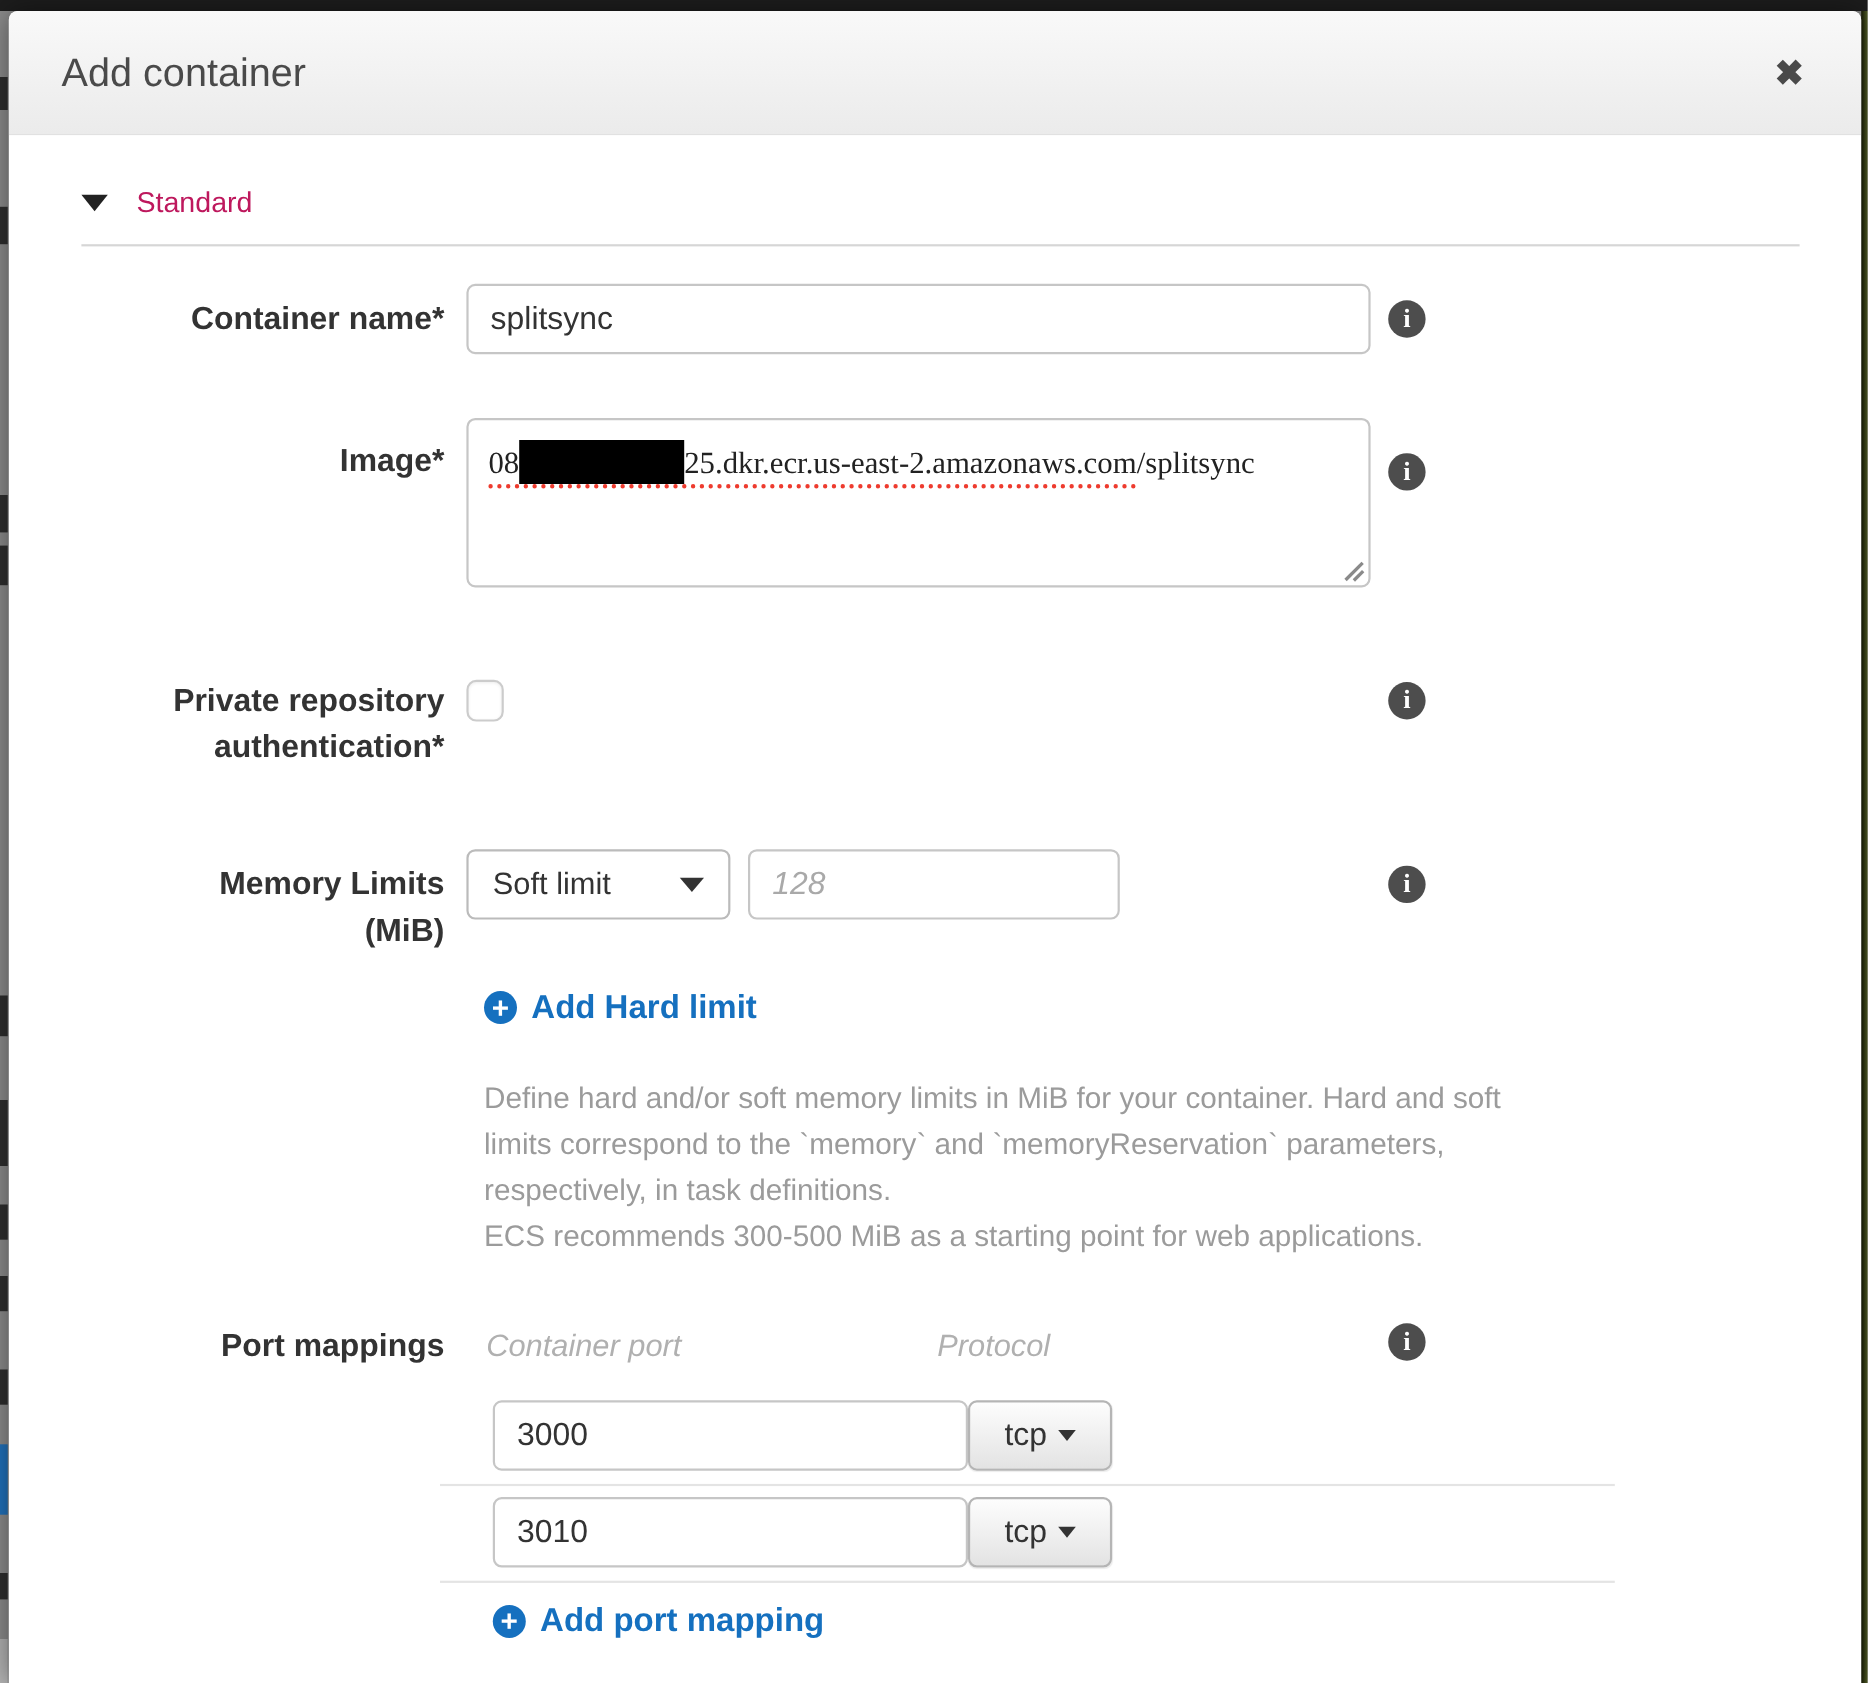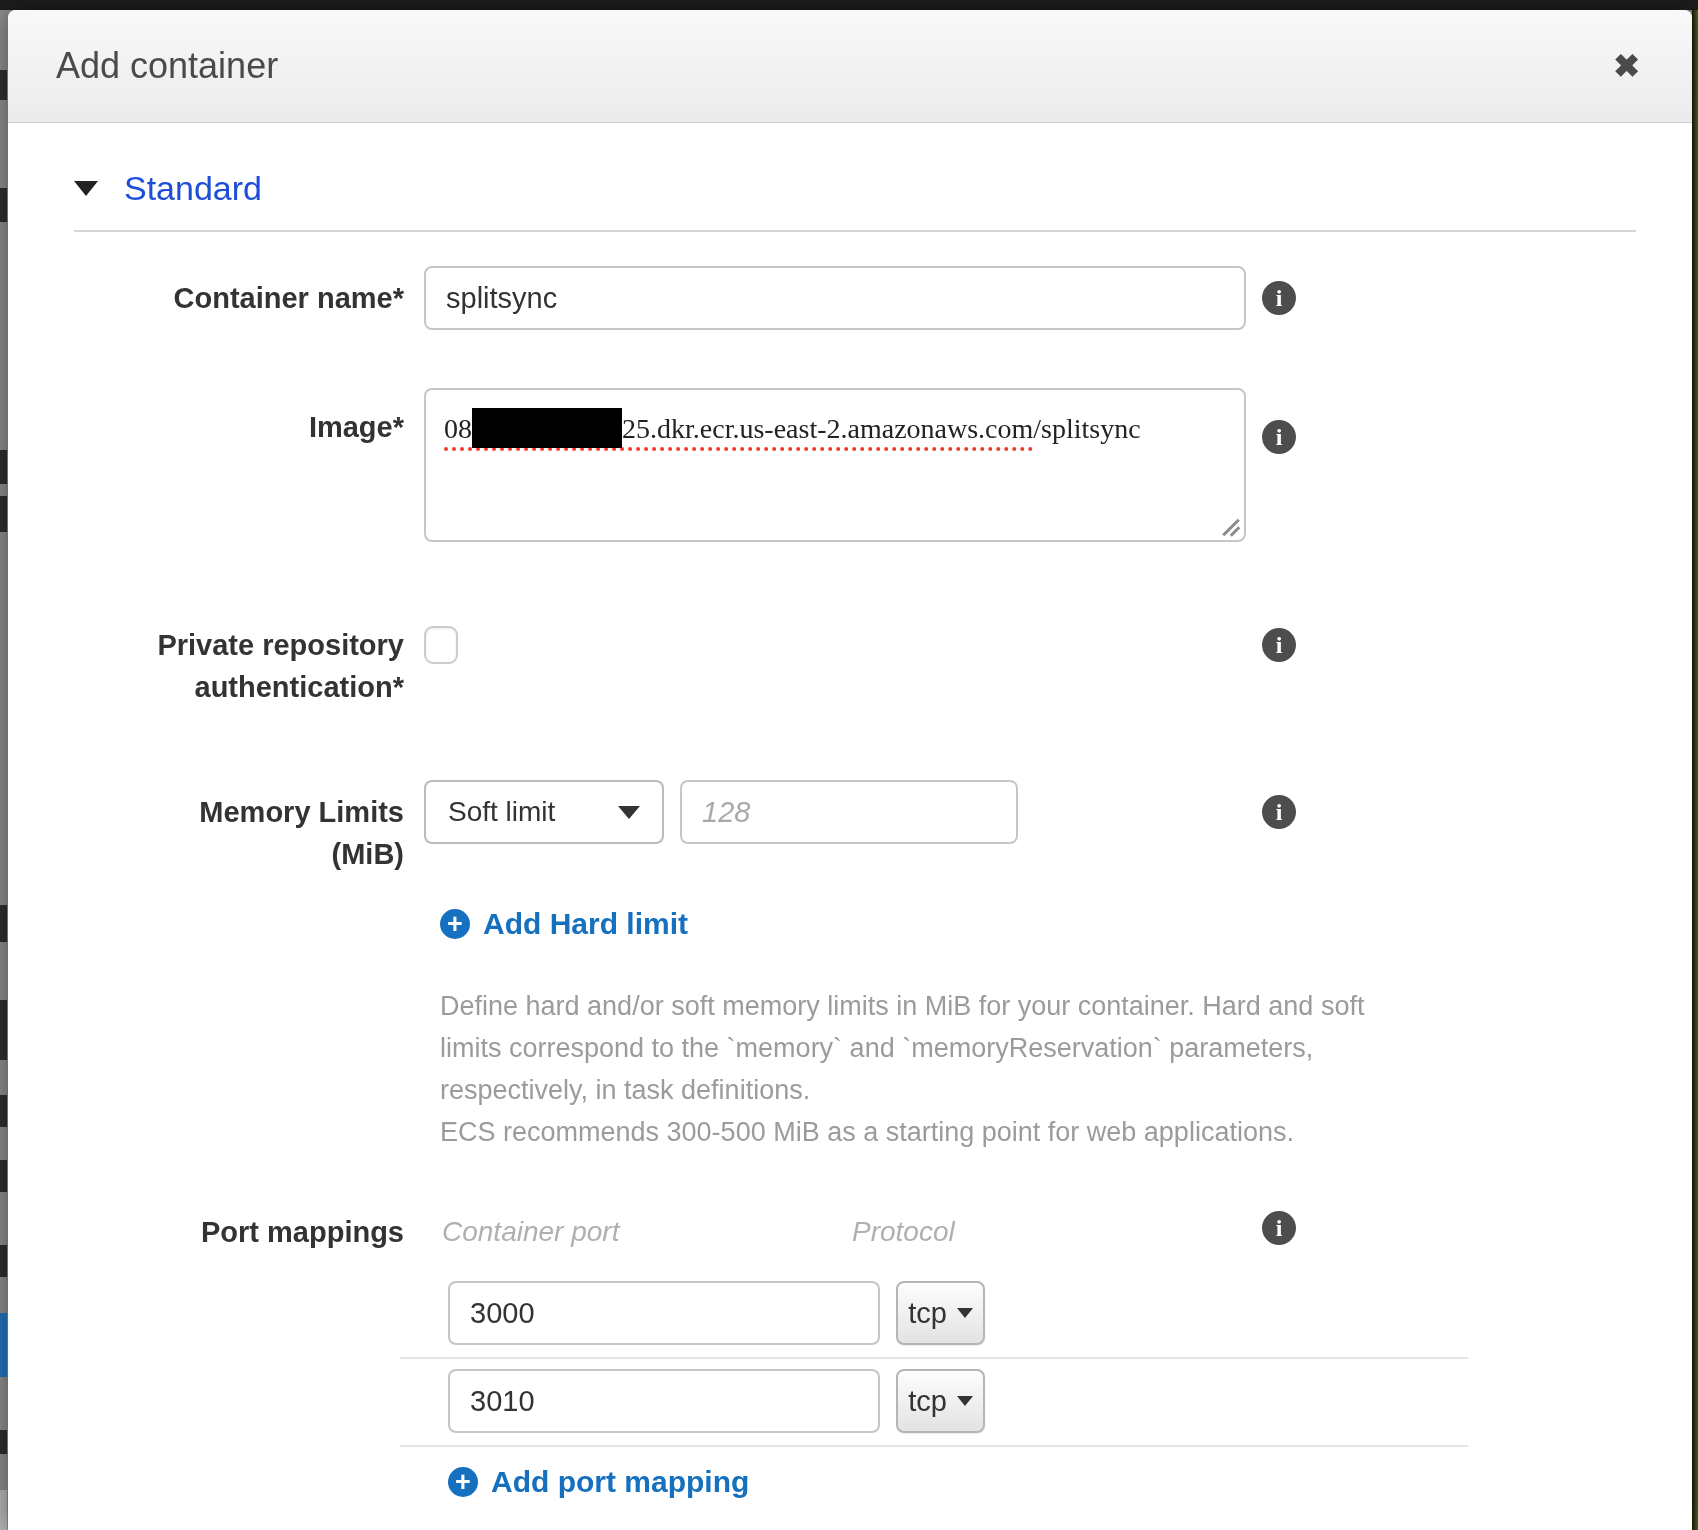--- a/index.html
+++ b/index.html
@@ -23,21 +23,21 @@
     font-size:36px;color:#4a4a4a;}
   .close-btn{position:absolute;right:52px;top:38px;font-size:32px;font-weight:bold;
     color:#4a4a4a;cursor:pointer;line-height:36px;}
 
   .modal-body{position:relative;}
 
   
   .section-head{display:flex;align-items:center;margin:46px 0 0 66px;}
   .chev{width:0;height:0;border-left:12px solid transparent;border-right:12px solid transparent;
     border-top:15px solid #222;margin-right:26px;}
-  .section-title{font-size:34px;color:#1d4ed8;}
+  .section-title{font-size:26px;color:#be185d;}
   .section-rule{height:2px;background:#d6d6d6;margin:22px 56px 0 66px;}
 
   
   .frow{position:relative;display:flex;align-items:center;}
   .frow.top{align-items:flex-start;border-radius:10px;}
   .lblcol{width:396px;flex-shrink:0;text-align:right;font-weight:bold;
     font-size:29px;color:#333;line-height:42px;}
   .ctrl{margin-left:20px;}
 
   .txt-input{box-sizing:border-box;height:64px;border:2px solid #c6c6c6;border-radius:8px;
@@ -81,21 +81,21 @@
   .help div{font-size:27px;color:#9b9b9b;line-height:42px;}
 
   
   .pm-headrow{position:relative;display:flex;align-items:flex-start;margin-top:58px;}
   .pm-cols{margin-left:38px;display:flex;}
   .pm-col{font-size:28px;font-style:italic;color:#b0b0b0;line-height:42px;}
   .pm-col.c1{width:410px;}
   .pm-row{position:relative;display:flex;align-items:center;margin-left:440px;margin-top:28px;}
   .pm-row.second{margin-top:10px;}
   .port-input{width:432px;}
-  .tcp-btn{box-sizing:border-box;width:89px;height:64px;margin-left:16px;border:2px solid #b5b5b5;
+  .tcp-btn{box-sizing:border-box;width:131px;height:64px;border:2px solid #b5b5b5;
     border-radius:8px;background:linear-gradient(#fdfdfd,#e3e3e3);display:flex;align-items:center;
     justify-content:center;cursor:pointer;box-shadow:0 1px 1px rgba(0,0,0,.08);}
   .tcp-txt{font-size:29px;color:#333;margin-right:10px;}
   .caret.small{border-left-width:8px;border-right-width:8px;border-top-width:10px;}
   .pm-divider{height:2px;background:#e4e4e4;margin:12px 0 0 392px;width:1068px;}
   .pm-add{margin:18px 0 0 440px;}
 
   
   .info-icon{position:absolute;left:1254px;width:34px;height:34px;border-radius:50%;
     background:#4d4d4d;color:#fff;text-align:center;line-height:34px;

